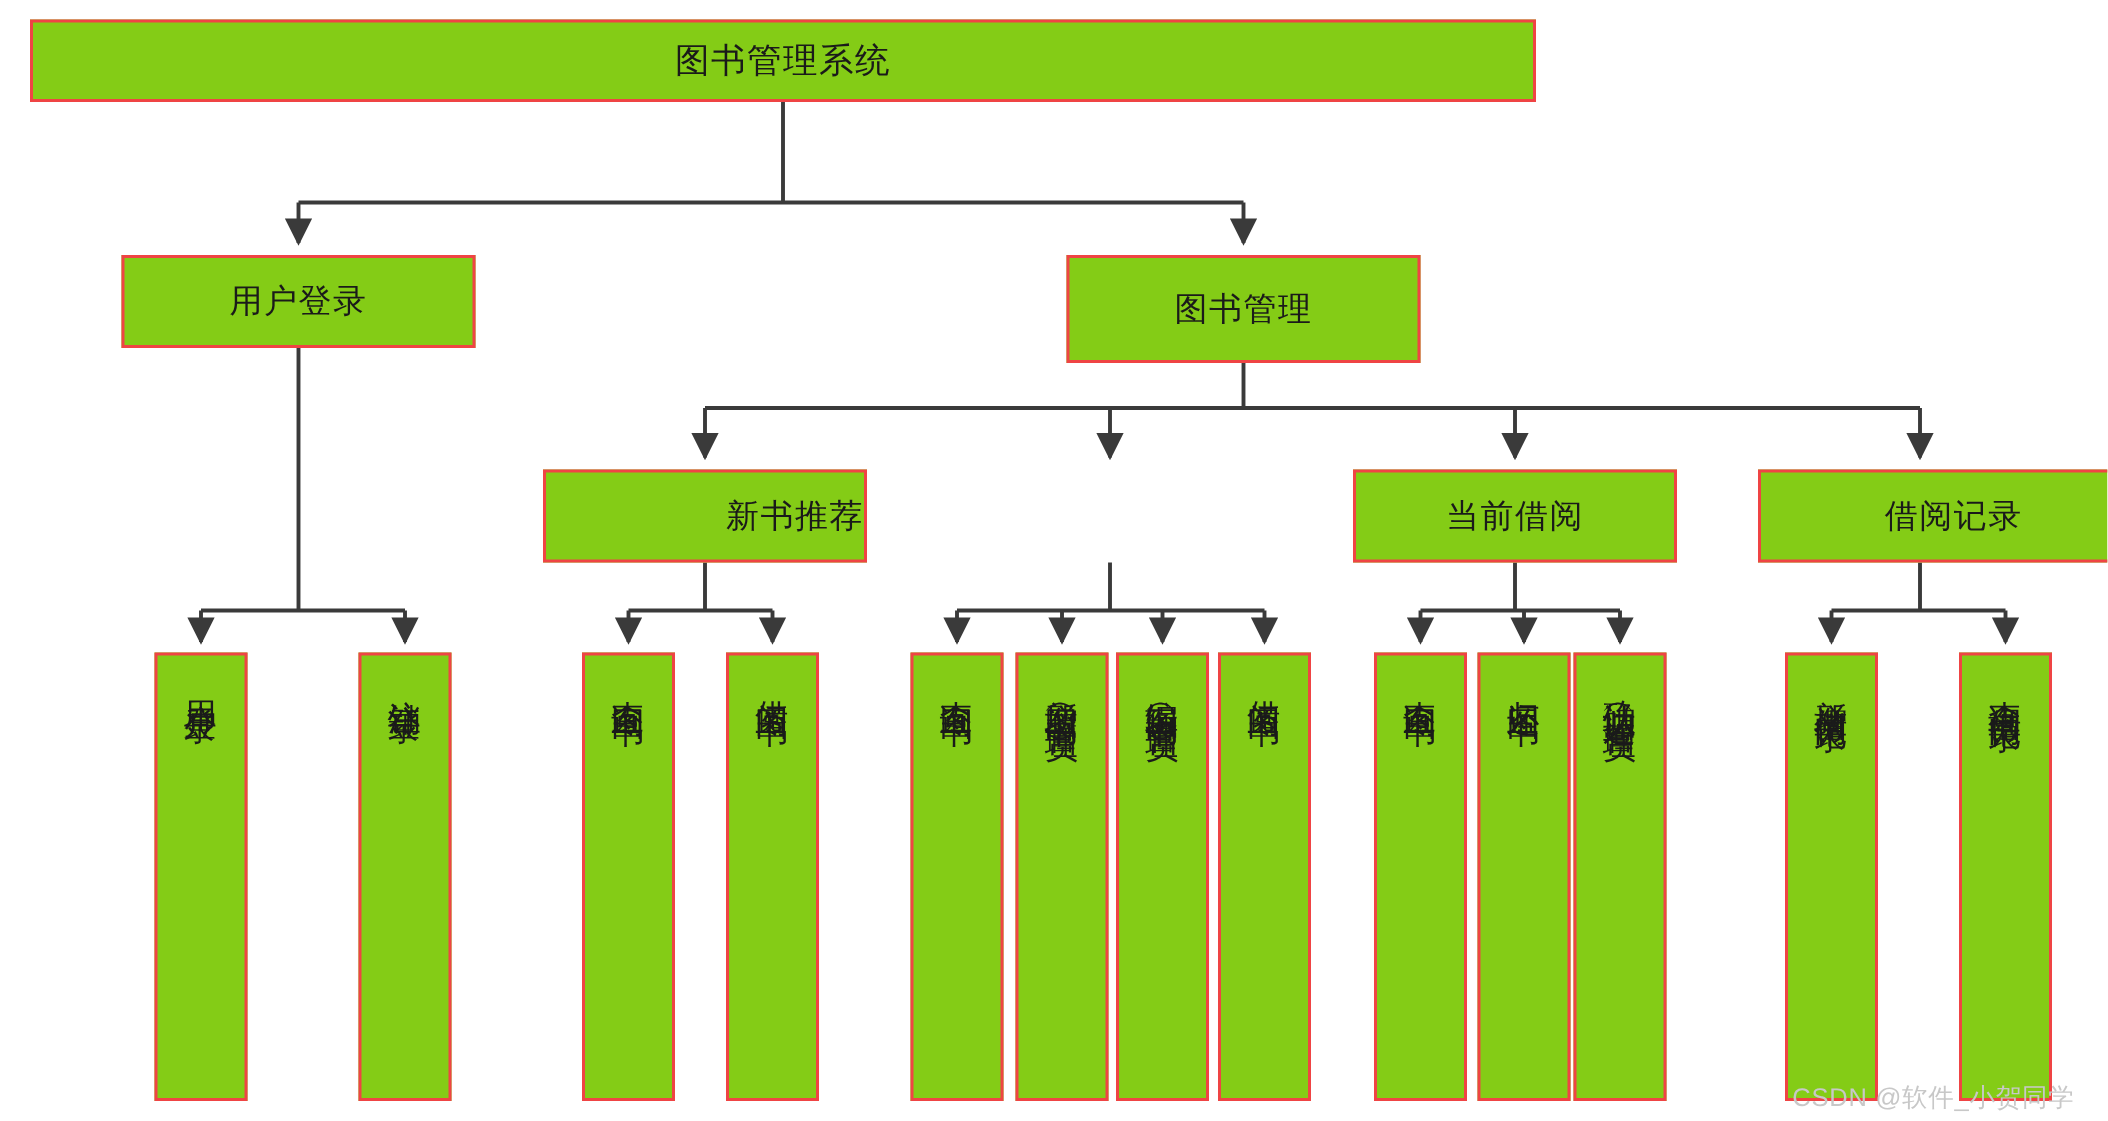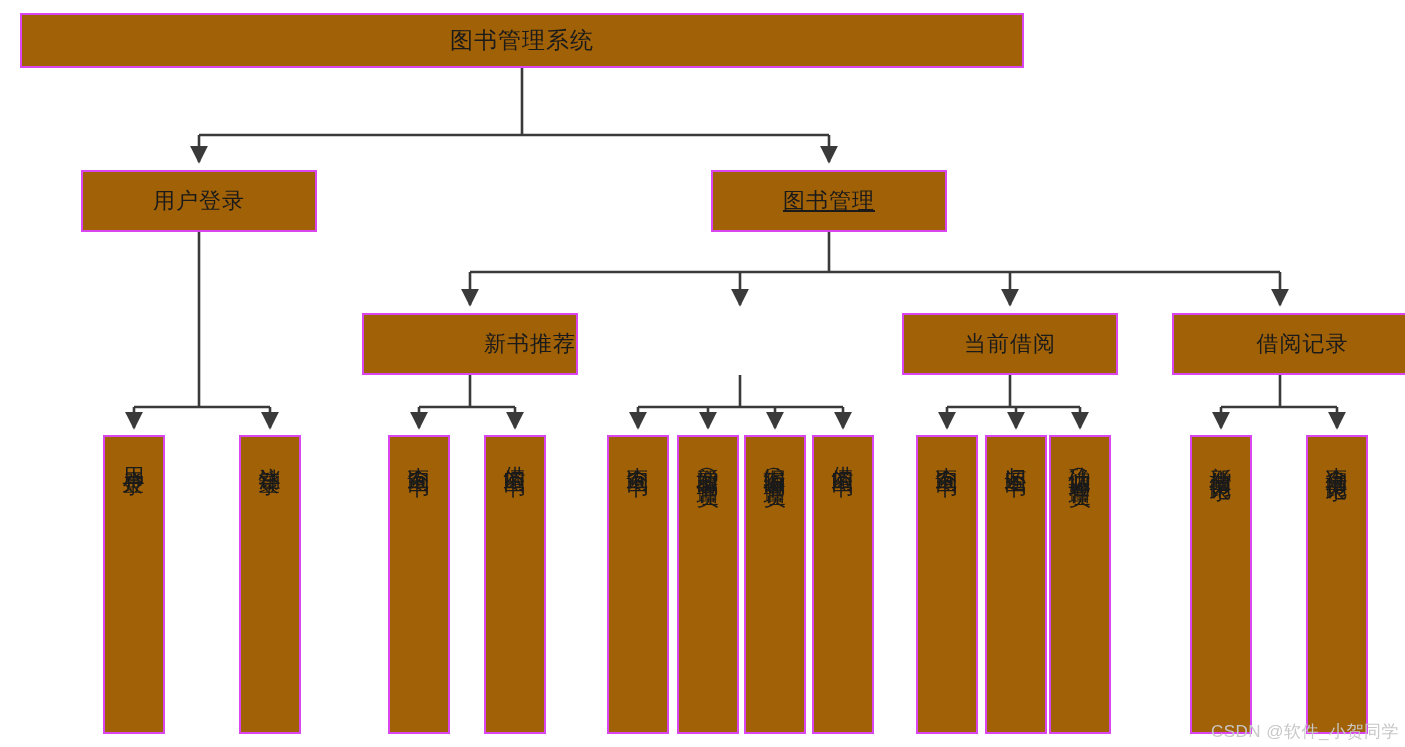--- a/index.html
+++ b/index.html
@@ -16,22 +16,22 @@
   }
   svg.edges{
     position:absolute;
     left:0; top:0;
     width:1405px; height:747px;
     pointer-events:none;
   }
   .node{
     position:absolute;
     box-sizing:border-box;
-    background:#a16207;
-    border:2px solid #d946ef;
+    background:#84cc16;
+    border:2px solid #ef4444;
     display:flex;
     align-items:center;
     justify-content:center;
     color:#1a1a1a;
   }
   .node.horiz{
     font-size:22px;
     letter-spacing:1px;
     line-height:1.2;
   }
@@ -45,21 +45,21 @@
     writing-mode:vertical-rl;
     text-orientation:upright;
     font-size:22px;
     line-height:1.32;
     letter-spacing:3px;
     white-space:nowrap;
     color:#1a1a1a;
   }
   .watermark{
     position:absolute;
-    right:6px;
+    right:22px;
     bottom:4px;
     font-size:17px;
     color:#c8c8c8;
     letter-spacing:0.5px;
     white-space:nowrap;
     user-select:none;
     text-align:right;
   }
 </style>
 </head>
@@ -117,21 +117,21 @@
     </g>
   </svg>
 
   <div class="node horiz root" id="root-node" style="left: 20px; top: 13px; width: 1004px; height: 55px;">
     <span>图书管理系统</span>
   </div>
 
   <div class="node horiz" id="l2-0" style="left: 81px; top: 170px; width: 236px; height: 62px;">
     <span>用户登录</span>
   </div>
-  <div class="node horiz" id="l2-1" style="left: 711px; top: 170px; width: 236px; height: 62px; text-decoration: underline;">
+  <div class="node horiz" id="l2-1" style="left: 711px; top: 170px; width: 236px; height: 72px;">
     <span>图书管理</span>
   </div>
 
   <div class="node horiz" id="l3-0" style="left: 362px; top: 313px; width: 216px; height: 62px; justify-content: flex-end;">
     <span>新书推荐</span>
   </div>
   <div class="node horiz" id="l3-2" style="left: 902px; top: 313px; width: 216px; height: 62px;">
     <span>当前借阅</span>
   </div>
   <div class="node horiz" id="l3-3" style="left: 1172px; top: 313px; width: 261px; height: 62px;">

